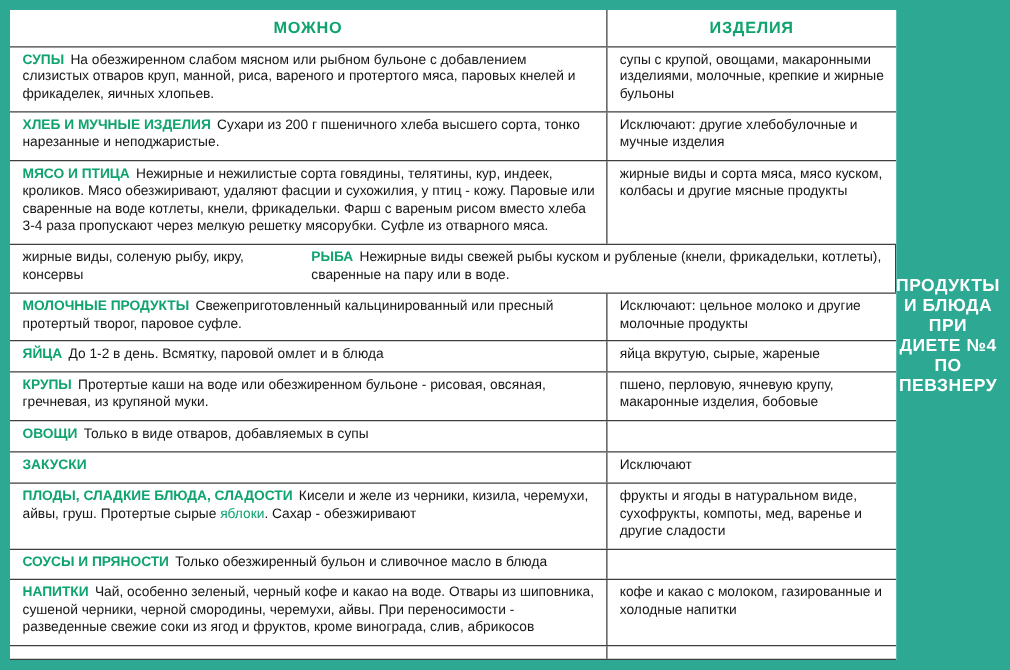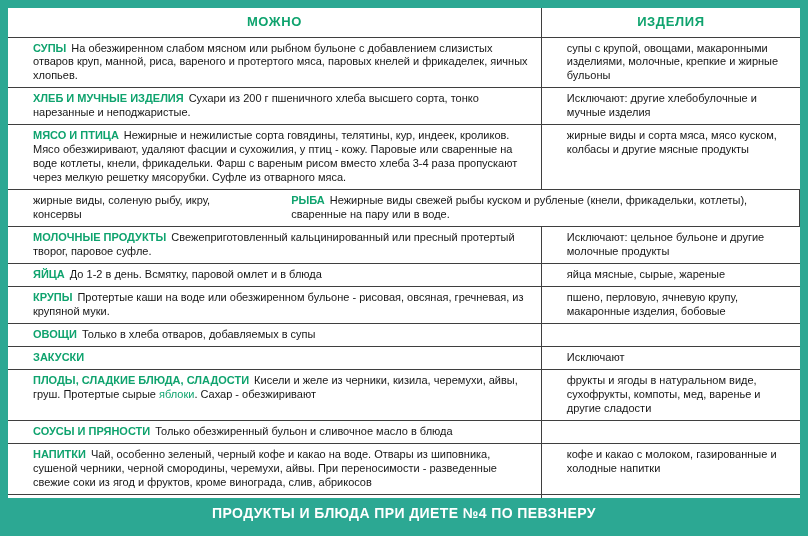--- a/index.html
+++ b/index.html
@@ -7,38 +7,38 @@
     --green: #0FA36E;
     --line: #3f3f3f;
     --ink: #161616;
   }
   *{ box-sizing: border-box; }
   html,body{ margin:0; padding:0; background:#e8e8e8; }
   .page{
     width:808px; height:536px;
     background:#ffffff;
     border:8px solid var(--teal);
-    display:flex; flex-direction:column;
+    display:flex; flex-direction:row;
     font-family:"Liberation Sans", sans-serif;
     color:var(--ink);
     overflow:hidden;
   }
   .table{
     flex:1 1 auto;
     display:flex; flex-direction:column;
     overflow:hidden;
   }
   .row{
     display:flex;
     flex:1 0 auto;
     border-bottom:1px solid var(--line);
   }
   .row.header-row{ flex:0 0 auto; }
   .cell{
-    padding:4px 8px 4px 25px;
+    padding:4px 8px 4px 10px;
     font-size:11px;
     line-height:1.27;
   }
   .cell.left{
     flex:0 0 67.4%;
     border-right:1px solid var(--line);
   }
   .cell.right{
     flex:1 1 auto;
   }
@@ -115,45 +115,45 @@
       <div class="cell left">
         <span class="cat">РЫБА</span><span class="txt">Нежирные виды свежей рыбы куском и рубленые (кнели, фрикадельки, котлеты), сваренные на пару или в воде.</span>
       </div>
     </div>
 
     <div class="row">
       <div class="cell left">
         <span class="cat">МОЛОЧНЫЕ ПРОДУКТЫ</span><span class="txt">Свежеприготовленный кальцинированный или пресный протертый творог, паровое суфле.</span>
       </div>
       <div class="cell right">
-        <span class="txt">Исключают: цельное бульоне и другие молочные продукты</span>
+        <span class="txt">Исключают: цельное молоко и другие молочные продукты</span>
       </div>
     </div>
 
     <div class="row">
       <div class="cell left">
         <span class="cat">ЯЙЦА</span><span class="txt">До 1-2 в день. Всмятку, паровой омлет и в блюда</span>
       </div>
       <div class="cell right">
-        <span class="txt">яйца мясные, сырые, жареные</span>
+        <span class="txt">яйца вкрутую, сырые, жареные</span>
       </div>
     </div>
 
     <div class="row">
       <div class="cell left">
         <span class="cat">КРУПЫ</span><span class="txt">Протертые каши на воде или обезжиренном бульоне - рисовая, овсяная, гречневая, из крупяной муки.</span>
       </div>
       <div class="cell right">
         <span class="txt">пшено, перловую, ячневую крупу, макаронные изделия, бобовые</span>
       </div>
     </div>
 
     <div class="row">
       <div class="cell left">
-        <span class="cat">ОВОЩИ</span><span class="txt">Только в хлеба отваров, добавляемых в супы</span>
+        <span class="cat">ОВОЩИ</span><span class="txt">Только в виде отваров, добавляемых в супы</span>
       </div>
       <div class="cell right">
         <span class="txt"></span>
       </div>
     </div>
 
     <div class="row">
       <div class="cell left">
         <span class="cat">ЗАКУСКИ</span><span class="txt"></span>
       </div>

